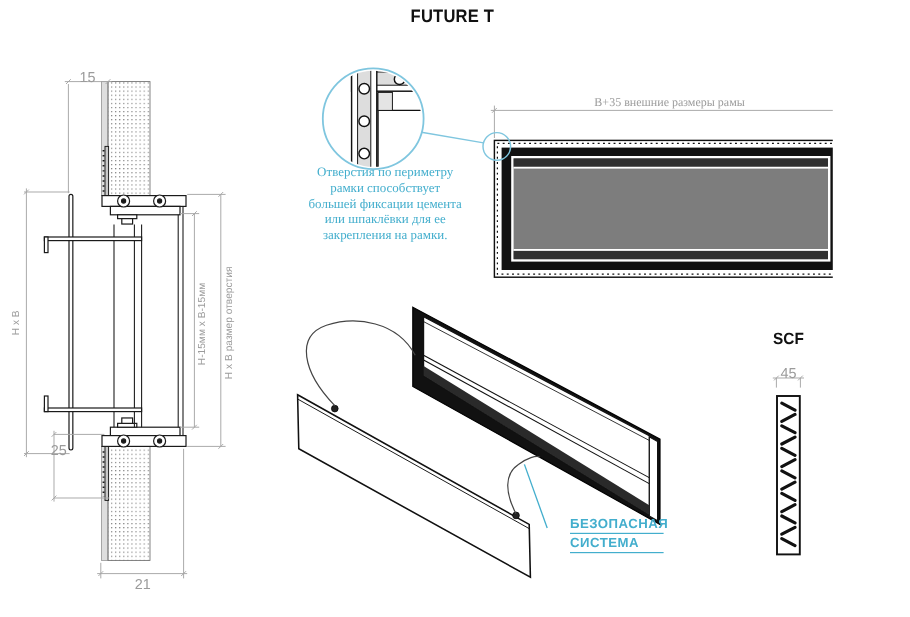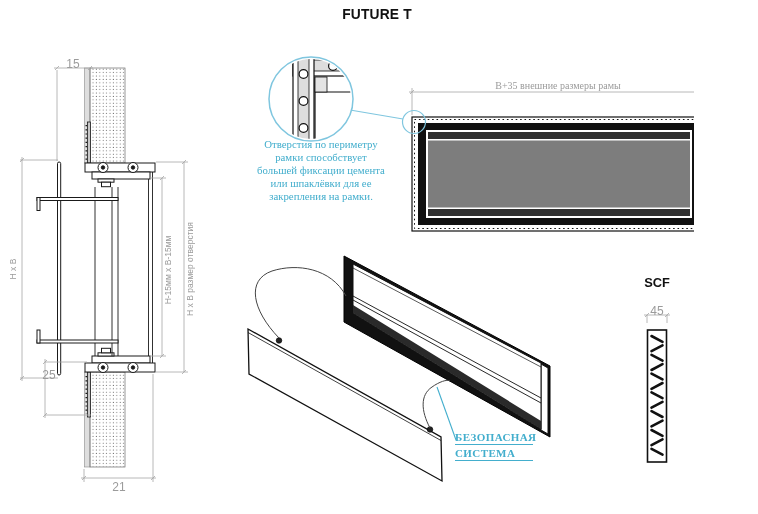--- a/index.html
+++ b/index.html
@@ -13,22 +13,22 @@
   .serifdim{font-family:"Liberation Serif",serif;font-size:10px;color:#9b9b9b;}
   .title{position:absolute;left:297px;top:5px;width:160px;text-align:center;
          font-size:15px;font-weight:bold;color:#111;letter-spacing:.2px;
          transform:scaleX(.92);}
   .scf-title{position:absolute;left:627px;top:275px;width:60px;text-align:center;
          font-size:13.5px;font-weight:bold;color:#111;transform:scaleX(.95);}
   .callout-text{position:absolute;left:243px;top:138px;width:156px;text-align:center;
          font-family:"Liberation Serif",serif;font-size:10.8px;line-height:13px;
          color:#43aecd;}
   .callout-text span{display:block;}
-  .safety{position:absolute;left:455px;top:431px;color:#43aecd;
-         font-family:Liberation Serif, serif;font-size:11px;font-weight:bold;
+  .safety{position:absolute;left:475px;top:431px;color:#43aecd;
+         font-family:Liberation Sans, sans-serif;font-size:11px;font-weight:bold;
          letter-spacing:.4px;}
   .safety span{display:block;width:78px;border-bottom:1px solid #43aecd;
          padding-bottom:1px;margin-bottom:2px;}
 </style>
 </head>
 <body>
 
 <div id="stage">
 
 <svg id="artwork" width="758" height="514" viewBox="0 0 758 514">

